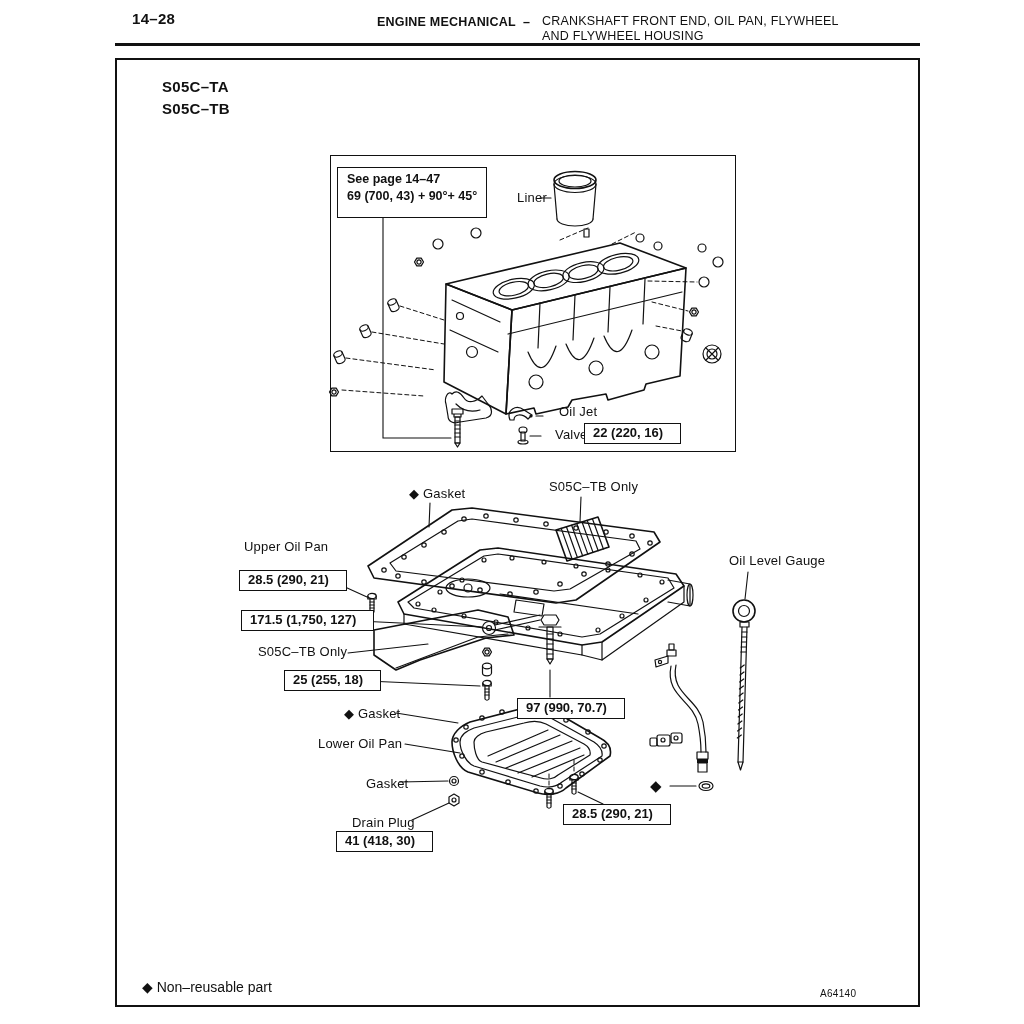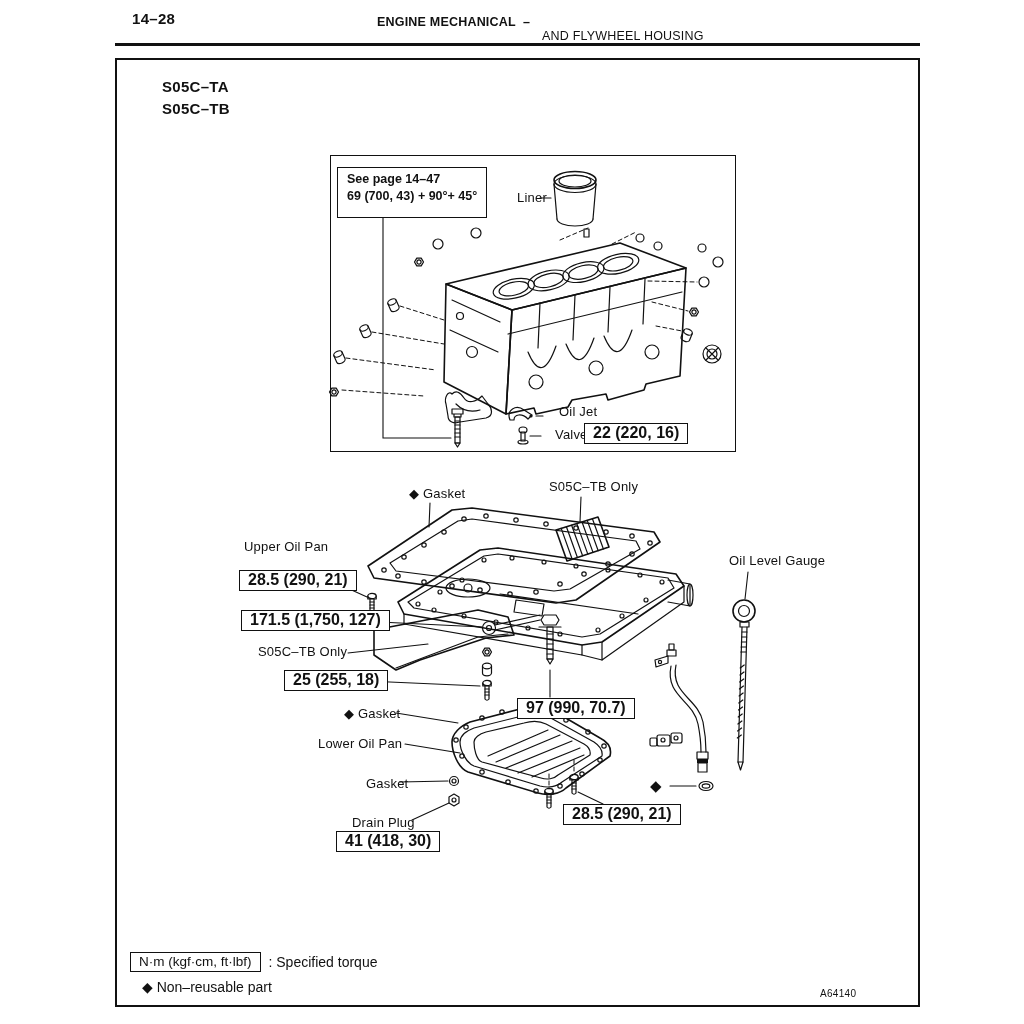--- a/index.html
+++ b/index.html
@@ -14,22 +14,22 @@
   .pagenum{font-size:15px;font-weight:bold;letter-spacing:.3px;}
   .hsec{font-size:12.5px;font-weight:bold;letter-spacing:.2px;}
   .htitle{font-size:12.5px;font-weight:400;letter-spacing:.2px;line-height:15px;}
   .hrule{background:#111;height:2.5px;}
   
   .outer-box{border:2px solid #111;}
   .inset-box{border:1.8px solid #111;}
   
   .model{font-size:15px;font-weight:bold;letter-spacing:.3px;line-height:22px;}
   .lbl{font-size:13px;font-weight:400;letter-spacing:.2px;}
-  .tq{border:1.6px solid #111;background:#fff;font-size:16px;font-weight:bold;
-      padding:1px 8px 2px 8px;white-space:nowrap;line-height:16px;}
+  .tq{border:1.6px solid #111;background:#fff;font-size:13px;font-weight:bold;
+      padding:1px 17px 2px 8px;white-space:nowrap;line-height:16px;}
   .notebox{border:1.8px solid #111;background:#fff;font-size:12.5px;font-weight:bold;
       padding:3px 9px 12px 9px;line-height:17px;white-space:nowrap;}
   .diamond{font-size:15px;}
   
   .legend-row{display:flex;align-items:center;gap:8px;font-size:14px;}
   .legend-box{border:1.6px solid #111;padding:1px 8px 2px 8px;font-size:13.5px;white-space:nowrap;}
   .legend-desc{font-size:14px;}
   .nonreuse{font-size:14px;}
   .figid{font-size:10px;text-align:left;letter-spacing:.3px;}
   svg .ln{stroke:#111;fill:none;stroke-width:1.2;stroke-linecap:round;stroke-linejoin:round;}
@@ -39,20 +39,21 @@
   svg .fill{fill:#111;stroke:none;}
 </style>
 </head>
 <body>
 
 <div id="page">
 
   <div class="abs pagenum nowrap" style="left:120px;top:10px;">14–28</div>
   <div class="abs hsec nowrap" style="left:365px;top:15px;">ENGINE MECHANICAL</div>
   <div class="abs hsec nowrap" style="left:511px;top:15px;">–</div>
+  <div class="abs htitle nowrap" style="left:530px;top:14px;">CRANKSHAFT FRONT END, OIL PAN, FLYWHEEL</div>
   <div class="abs htitle nowrap" style="left:530px;top:29px;">AND FLYWHEEL HOUSING</div>
   <div class="abs hrule" style="left:115px;top:43px;width:805px;"></div>
 
   <div class="abs outer-box" style="left:115px;top:58px;width:801px;height:945px;"></div>
   <div class="abs inset-box" style="left:330px;top:155px;width:404px;height:295px;"></div>
 
   <svg class="abs" style="left:0;top:0;" width="1024" height="1024" viewBox="0 0 1024 1024" aria-hidden="true">
     <defs>
       <g id="vbolt">
         <ellipse class="ln" cx="0" cy="0" rx="4.2" ry="2.6"></ellipse>
@@ -331,21 +332,17 @@
   <div class="abs lbl nowrap" style="left:332px;top:706px;">◆ Gasket</div>
   <div class="abs lbl nowrap" style="left:306px;top:736px;">Lower Oil Pan</div>
   <div class="abs tq" style="left:517px;top:698px;">97 (990, 70.7)</div>
   <div class="abs lbl nowrap" style="left:354px;top:776px;">Gasket</div>
   <div class="abs lbl nowrap" style="left:340px;top:815px;">Drain Plug</div>
   <div class="abs tq" style="left:336px;top:831px;">41 (418, 30)</div>
   <div class="abs tq" style="left:563px;top:804px;">28.5 (290, 21)</div>
   <div class="abs lbl nowrap" style="left:717px;top:553px;">Oil Level Gauge</div>
   <div class="abs diamond" style="left:650px;top:777px;">◆</div>
 
-  <div class="abs legend-row" style="left:130px;top:952px;">
-    <span class="legend-box">N·m (kgf·cm, ft·lbf)</span>
-    <span class="legend-desc">: Specified torque</span>
-  </div>
   <div class="abs nonreuse nowrap" style="left:130px;top:979px;">◆ Non–reusable part</div>
 
   <div class="abs figid" style="left:820px;top:988px;width:88px;">A64140</div>
 
 </div>
 
 </body></html>

